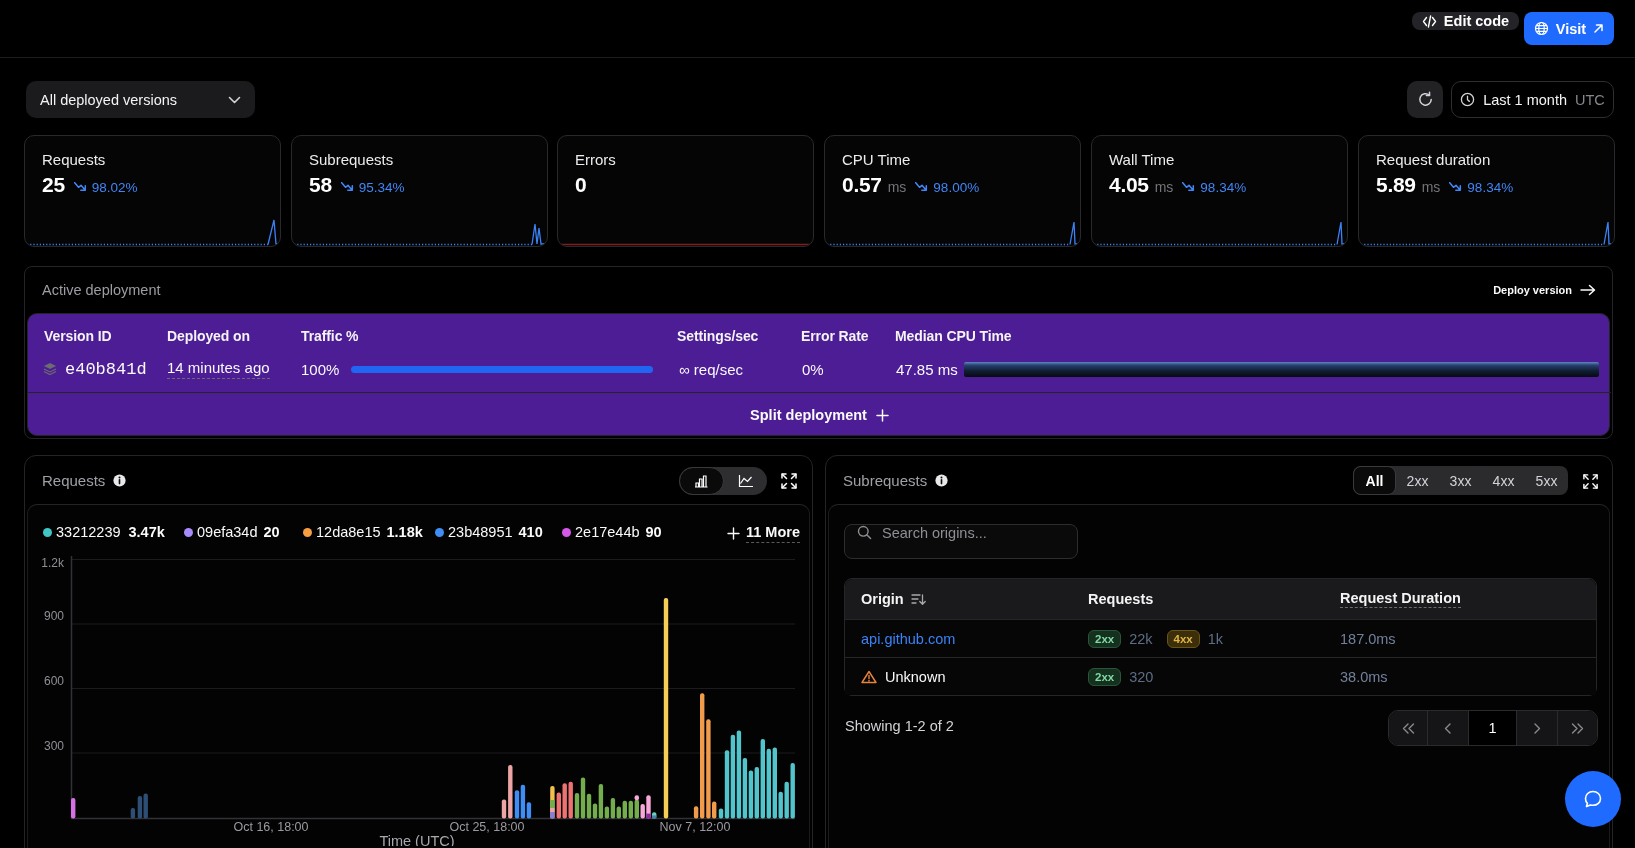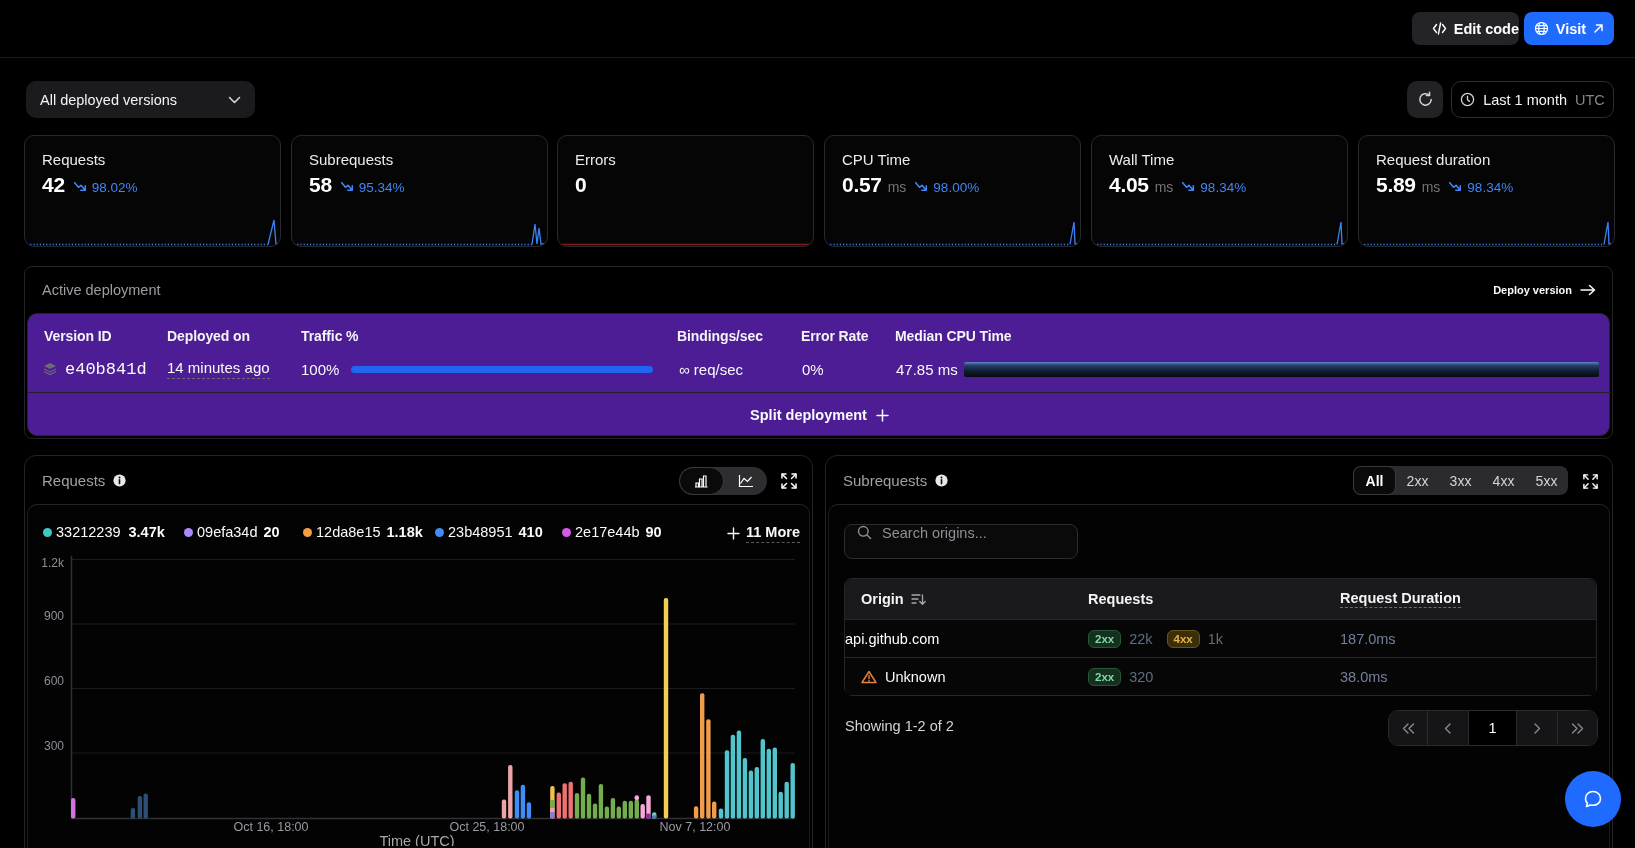--- a/index.html
+++ b/index.html
@@ -3,21 +3,21 @@
 <meta charset="utf-8">
 <style>
 * { margin:0; padding:0; box-sizing:border-box; }
 html,body { width:1635px; height:848px; overflow:hidden; background:#000; font-family:"Liberation Sans",sans-serif; }
 body { position:relative; }
 
 #topbar { position:absolute; left:0; top:0; width:1635px; height:58px; border-bottom:1px solid #1d1d20; }
 #tabbar { position:absolute; left:24px; top:13px; height:33px; background:#1a1a1c; border-radius:9px; display:flex; align-items:center; padding:0 2px; }
 .tab { font-size:14px; color:#a3a3a8; padding:0 11.5px; height:29px; display:flex; align-items:center; border-radius:7px; }
 .tab.active { color:#fff; background:#28282b; border:1px solid #47474b; }
-#editcode { position:absolute; left:1412px; top:12px; width:107px; height:33px; background:#242428; border-radius:8px; display:flex; align-items:center; justify-content:flex-end; gap:7px; color:#fff; font-size:14.5px; font-weight:600; }
+#editcode { position:absolute; left:1412px; top:12px; width:107px; height:18px; background:#242428; border-radius:8px; display:flex; align-items:center; justify-content:center; gap:7px; color:#fff; font-size:14.5px; font-weight:600; }
 #visit { position:absolute; left:1524px; top:12px; width:90px; height:33px; background:#1f6bff; border-radius:8px; display:flex; align-items:center; justify-content:center; gap:7px; color:#fff; font-size:14.5px; font-weight:600; }
 
 #verdrop { position:absolute; left:26px; top:81px; width:229px; height:37px; background:#1b1b1d; border-radius:10px; display:flex; align-items:center; color:#f4f4f5; font-size:14.5px; padding:0 14px; }
 #refresh { position:absolute; left:1407px; top:81px; width:36px; height:37px; background:#222225; border-radius:10px; display:flex; align-items:center; justify-content:center; }
 #timepick { position:absolute; left:1451px; top:81px; width:163px; height:37px; border:1px solid #2e2e31; border-radius:10px; display:flex; align-items:center; justify-content:center; gap:8px; font-size:14.5px; color:#f4f4f5; }
 
 .card { position:absolute; top:135px; width:257px; height:112px; background:#050506; border:1px solid #29292d; border-radius:10px; overflow:hidden; }
 .card .t { position:absolute; left:17px; top:15px; font-size:15px; color:#ececee; }
 .card .vrow { position:absolute; left:17px; top:37px; display:flex; align-items:baseline; }
 .card .v { font-size:21px; font-weight:700; color:#fff; letter-spacing:-0.3px; }
@@ -88,21 +88,21 @@
       <circle cx="8" cy="8" r="6.5" stroke="#d4d4d8" stroke-width="1.4" fill="none"></circle>
       <path d="M8 4.5 V8.3 L10 10" stroke="#d4d4d8" stroke-width="1.4" fill="none" stroke-linecap="round"></path>
     </svg>
     <span>Last 1 month</span>
     <span style="color:#86868c">UTC</span>
   </div>
 
 <div class="card" style="left:24px">
     <div class="t">Requests</div>
     <div class="vrow">
-      <span class="v">42</span>
+      <span class="v">25</span>
       <span class="trend"><svg width="13" height="10" viewBox="0 0 13 10">
           <path d="M0.7 0.7 L4.5 5.3 L7 3.3 L11.3 8.3 M11.3 3.8 V8.3 H6.8" stroke="#4285f4" stroke-width="1.5" fill="none" stroke-linecap="round" stroke-linejoin="round"></path>
         </svg>98.02%</span>
     </div>
 <svg class="spark" width="255" height="30" viewBox="0 0 255 30">
       <path d="M2 28.5 H243" stroke="#3b82f6" stroke-width="1.5" fill="none" stroke-dasharray="1.2 2"></path>
       <path d="M243 28.5 L249 4 L251 28 H253" stroke="#3b82f6" stroke-width="1.3" fill="none"></path>
     </svg>
   </div>
 <div class="card" style="left:291px">
@@ -172,21 +172,21 @@
 
 <div id="adep">
   <div class="hdr">Active deployment</div>
   <div class="deployver">Deploy version <svg width="16" height="12" viewBox="0 0 16 12">
         <path d="M1 6 H14 M9.5 1.5 L14.5 6 L9.5 10.5" stroke="#fafafa" stroke-width="1.5" fill="none" stroke-linecap="round" stroke-linejoin="round"></path>
       </svg></div>
   <div id="adepinner">
     <div class="colhead" style="left:16px">Version ID</div>
     <div class="colhead" style="left:139px">Deployed on</div>
     <div class="colhead" style="left:273px">Traffic %</div>
-    <div class="colhead" style="left:649px">Bindings/sec</div>
+    <div class="colhead" style="left:649px">Settings/sec</div>
     <div class="colhead" style="left:773px">Error Rate</div>
     <div class="colhead" style="left:867px">Median CPU Time</div>
     <div class="cellrow" style="left:14px">
       <svg width="16" height="14" viewBox="0 0 17 15" style="margin-right:7px">
           <path d="M8.5 1 L15 4.2 L8.5 7.4 L2 4.2 Z" fill="#6b6b70"></path>
           <path d="M2 7.5 L8.5 10.7 L15 7.5 M2 10.3 L8.5 13.5 L15 10.3" stroke="#6b6b70" stroke-width="1.2" fill="none"></path>
         </svg>
       <span style="font-family:'Liberation Mono',monospace;font-size:17px">e40b841d</span>
     </div>
     <div class="cellrow" style="left:139px">
@@ -382,21 +382,21 @@
 <div id="stable">
   <div id="sthead">
     <span style="margin-left:16px">Origin</span>
     <svg width="15" height="13" viewBox="0 0 15 13" style="margin-left:7px">
         <path d="M1 2 H9 M1 6 H7 M1 10 H5 M11.5 2 V11 M8.8 8.5 L11.5 11.2 L14.2 8.5" stroke="#a8a8ad" stroke-width="1.3" fill="none" stroke-linecap="round" stroke-linejoin="round"></path>
       </svg>
     <span style="position:absolute;left:243px">Requests</span>
     <span style="position:absolute;left:495px;border-bottom:1px dashed #6b6b70;padding-bottom:1px">Request Duration</span>
   </div>
   <div class="strow">
-    <span style="color:#ffffff">api.github.com</span>
+    <span style="margin-left:16px;color:#3b82f6">api.github.com</span>
     <span style="position:absolute;left:243px;display:flex;align-items:center">
         <span class="badge g">2xx</span>
         <span style="color:#5e6d84">22k</span>
         <span class="badge y" style="margin-left:14px">4xx</span>
         <span style="color:#5e6d84">1k</span>
       </span>
     <span style="position:absolute;left:495px;color:#72809a">187.0ms</span>
   </div>
   <div class="strow">
     <svg width="16" height="14" viewBox="0 0 16 14" style="margin-left:16px">

